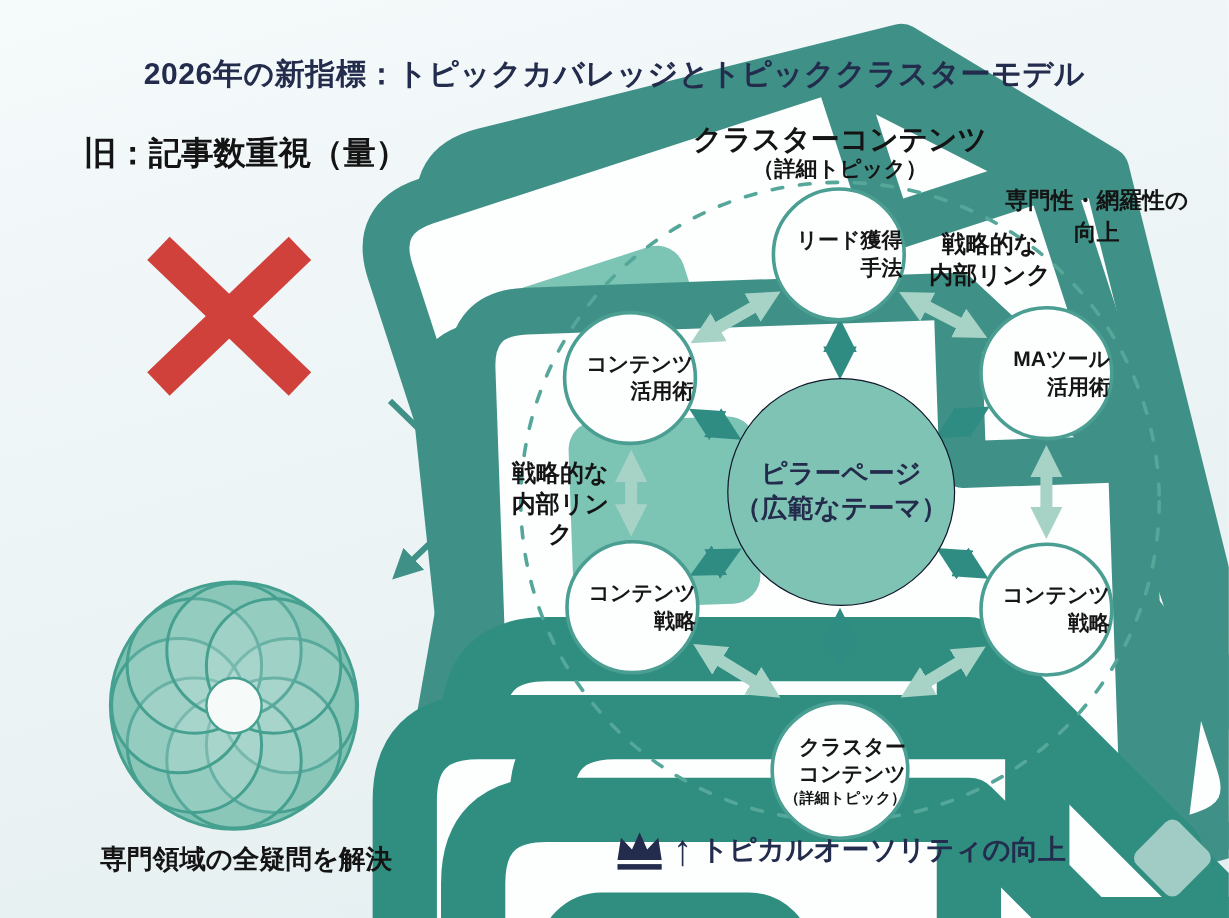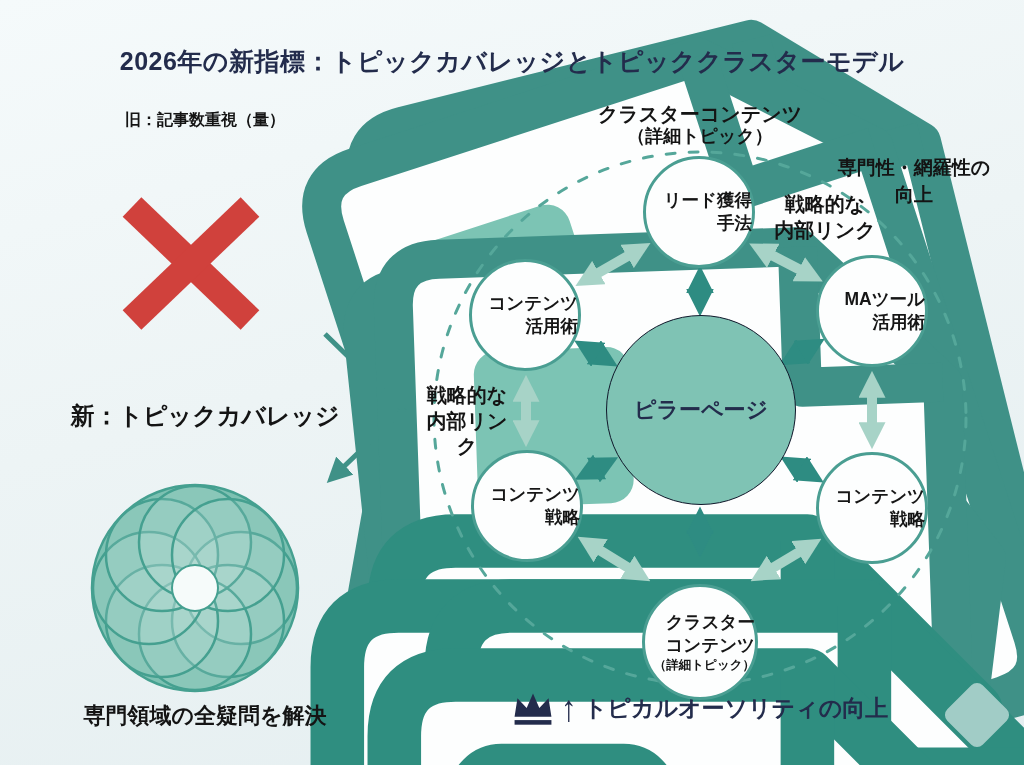--- a/index.html
+++ b/index.html
@@ -10,25 +10,25 @@
   }
   .abs{position:absolute;}
   #art{position:absolute;left:0;top:0;z-index:1;}
   .page-title{
     left:0;top:28px;width:1024px;text-align:center;z-index:3;
     font-size:25px;font-weight:bold;color:#232c4c;letter-spacing:.5px;
   }
   .sec-heading{
     z-index:3;text-align:center;font-weight:bold;color:#141414;
   }
-  .old-heading{left:40px;top:110px;width:330px;font-size:16px;}
+  .old-heading{left:40px;top:110px;width:330px;font-size:27px;}
   .new-heading{left:35px;top:400px;width:340px;font-size:24px;line-height:1.32;}
   .solve-caption{left:35px;top:701px;width:340px;font-size:22px;}
   .cluster-top-label{left:540px;top:103px;width:320px;line-height:1.15;}
-  .cluster-top-label .l1{font-size:20px;}
+  .cluster-top-label .l1{font-size:24px;}
   .cluster-top-label .l2{font-size:18px;}
   .cluster-note{left:828px;top:155px;width:172px;font-size:19px;line-height:1.4;}
   .link-label{font-size:20px;line-height:1.28;}
   .link-label-top{left:766px;top:192px;width:118px;}
   .link-label-left{left:418px;top:383px;width:98px;}
   .node{
     z-index:2;border-radius:50%;background:#fdfefe;border:3px solid #4a9e92;
     display:flex;flex-direction:column;align-items:flex-end;justify-content:center;
     text-align:center;font-weight:bold;color:#161616;font-size:17.5px;line-height:1.3;
     box-sizing:border-box;width:112px;height:112px;
@@ -171,21 +171,20 @@
     <line x1="588" y1="543" x2="640" y2="575" marker-start="url(#mlight)" marker-end="url(#mlight)"></line>
     <line x1="811" y1="545" x2="761" y2="575" marker-start="url(#mlight)" marker-end="url(#mlight)"></line>
   </g>
 </svg>
 
 <h1 class="abs page-title">2026年の新指標：トピックカバレッジとトピッククラスターモデル</h1>
 
 <div class="abs sec-heading old-heading">旧：記事数重視（量）</div>
 
 <div class="abs sec-heading new-heading">
-  <div>新：トピックカバレッジ</div>
 </div>
 
 <div class="abs sec-heading solve-caption">専門領域の全疑問を解決</div>
 
 <div class="abs sec-heading cluster-top-label">
   <div class="l1">クラスターコンテンツ</div>
   <div class="l2">（詳細トピック）</div>
 </div>
 
 <div class="abs sec-heading cluster-note">
@@ -224,20 +223,21 @@
   <span>コンテンツ</span>
   <span>戦略</span>
 </div>
 <div class="abs node" style="left:469px;top:259px;">
   <span>コンテンツ</span>
   <span>活用術</span>
 </div>
 
 <div class="abs center-node">
   <span class="big">ピラーページ</span>
+  <span class="big">（広範なテーマ）</span>
 </div>
 
 <div class="abs bottom-caption">
   <svg width="42" height="38" viewBox="0 0 36 33">
     <path d="M2 24 L4.5 8 L12.5 16.5 L18 4 L23.5 16.5 L31.5 8 L34 24 Z" fill="#232c4c"></path>
     <rect x="2" y="27" width="32" height="4" fill="#232c4c"></rect>
   </svg>
   <span class="up">↑</span>
   <span class="txt">トピカルオーソリティの向上</span>
 </div>

